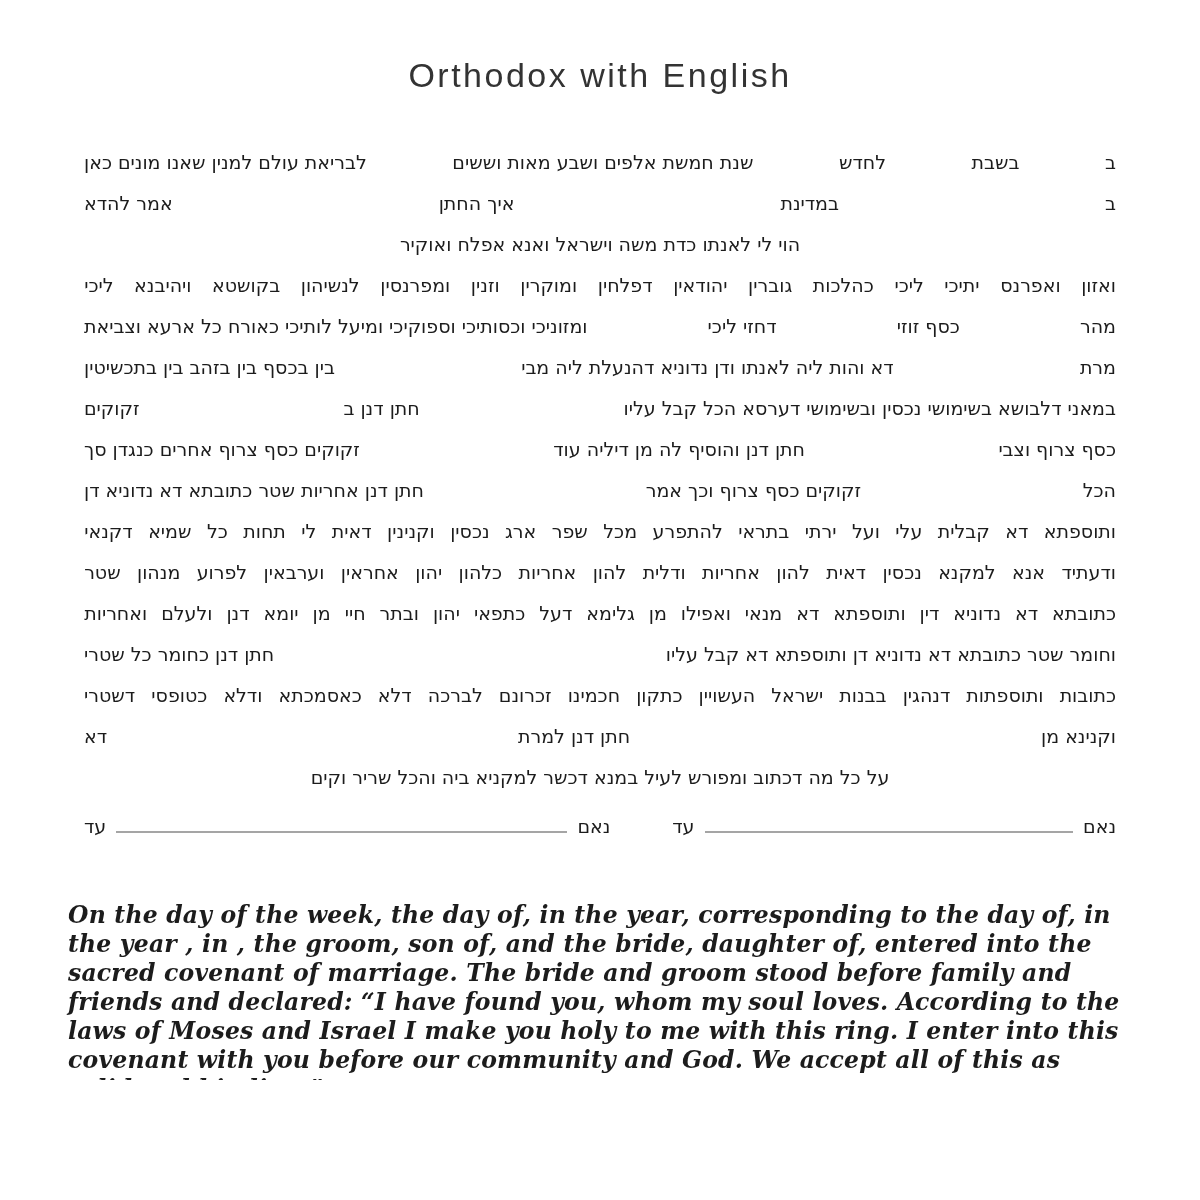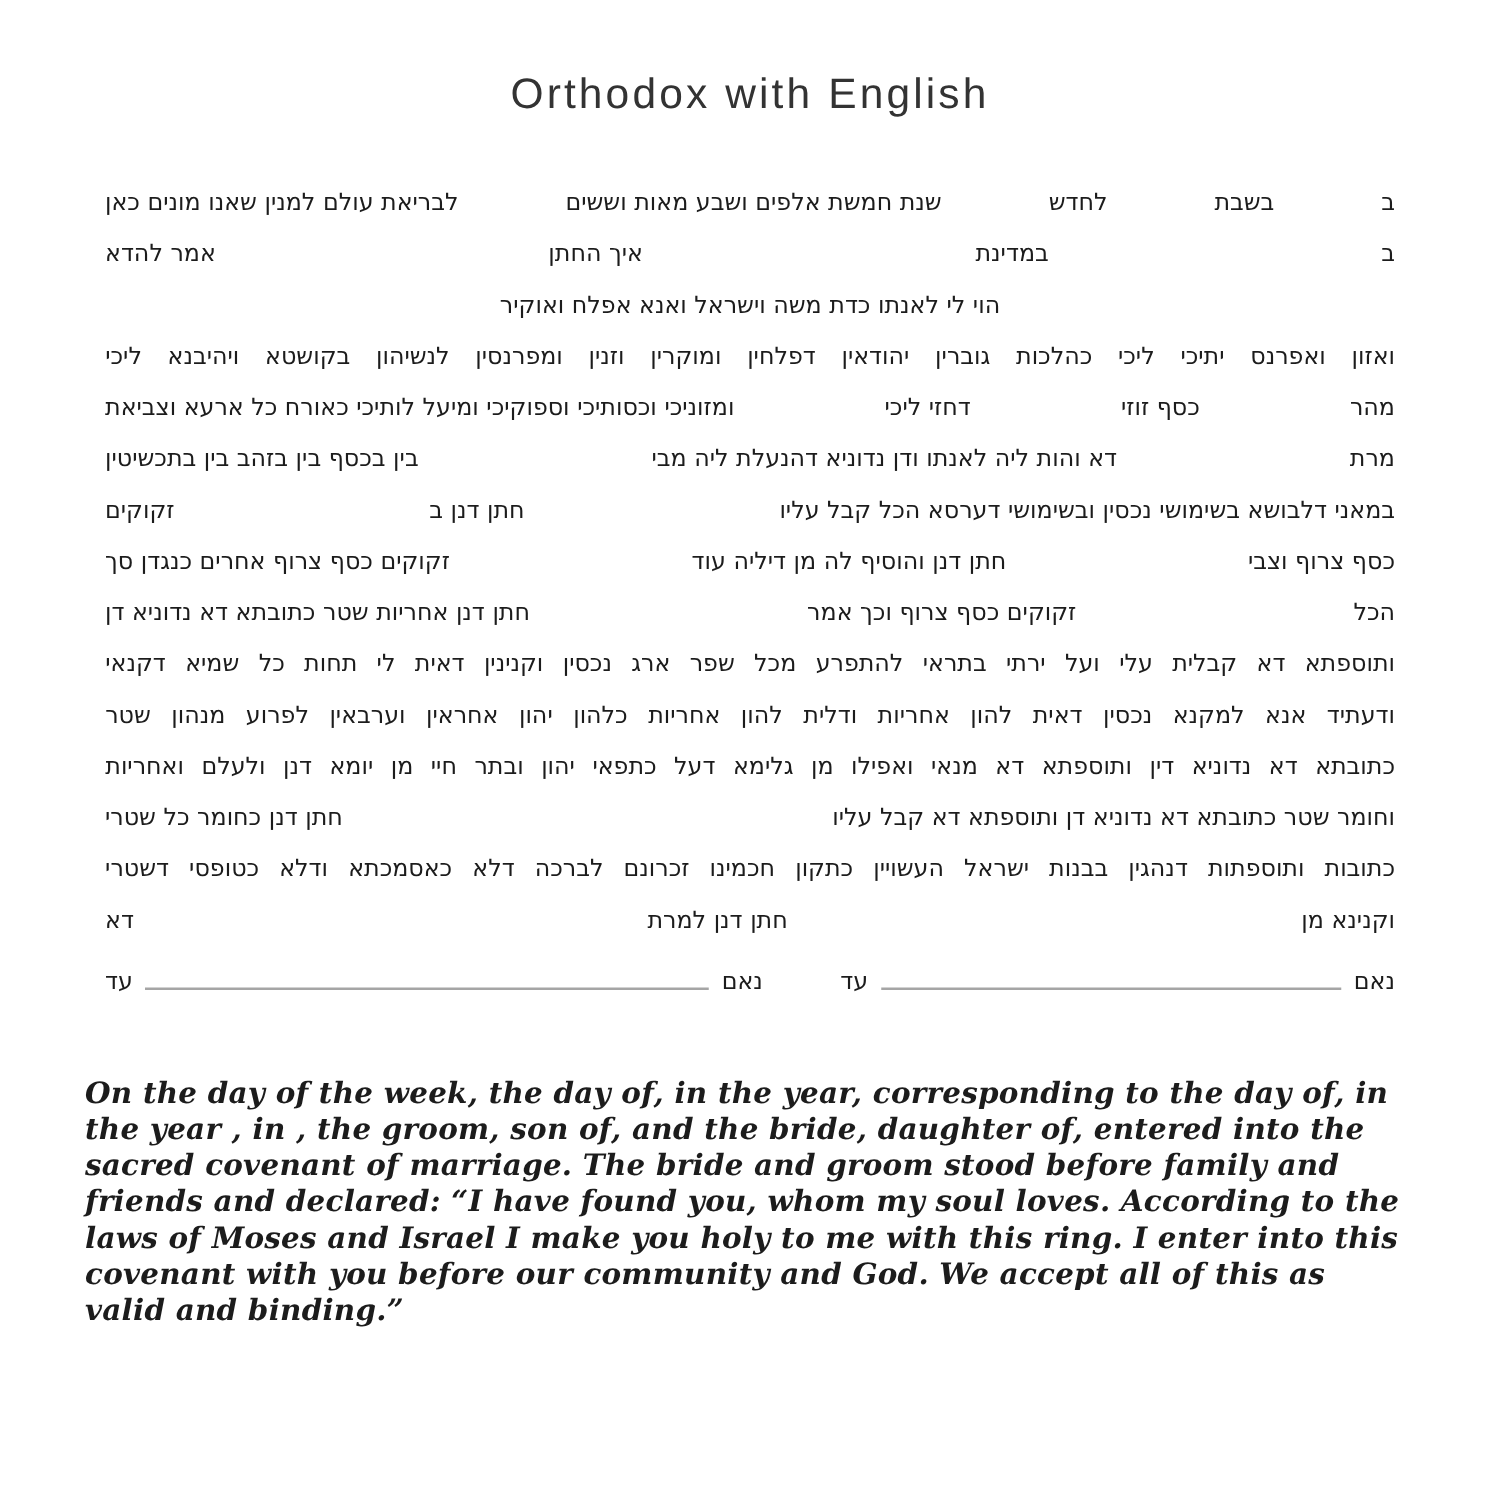--- a/index.html
+++ b/index.html
@@ -197,20 +197,21 @@
         <span>כאסמכתא</span>
         <span>ודלא</span>
         <span>כטופסי</span>
         <span>דשטרי</span>
       </div>
       <div class="h-line gaps">
         <span>וקנינא מן</span>
         <span>חתן דנן למרת</span>
         <span>דא</span>
       </div>
+      <div class="h-line center">על כל מה דכתוב ומפורש לעיל במנא דכשר למקניא ביה והכל שריר וקים</div>
     </div>
 
   <div class="witness-row">
     <div class="w-slot right">
       <span>נאם</span>
       <span class="sig-line"></span>
       <span>עד</span>
     </div>
     <div class="w-slot left">
       <span>נאם</span>

